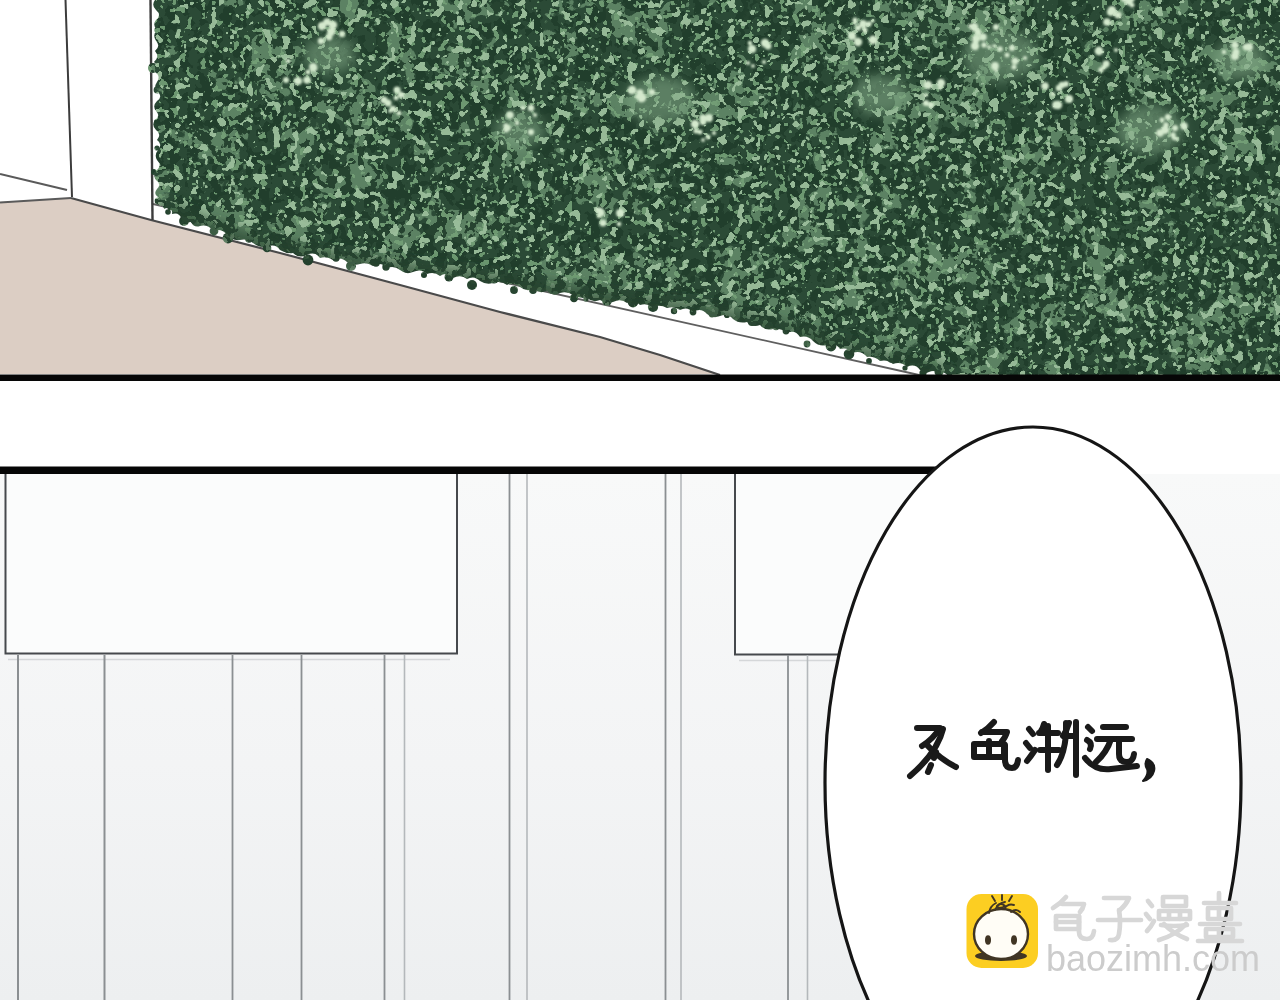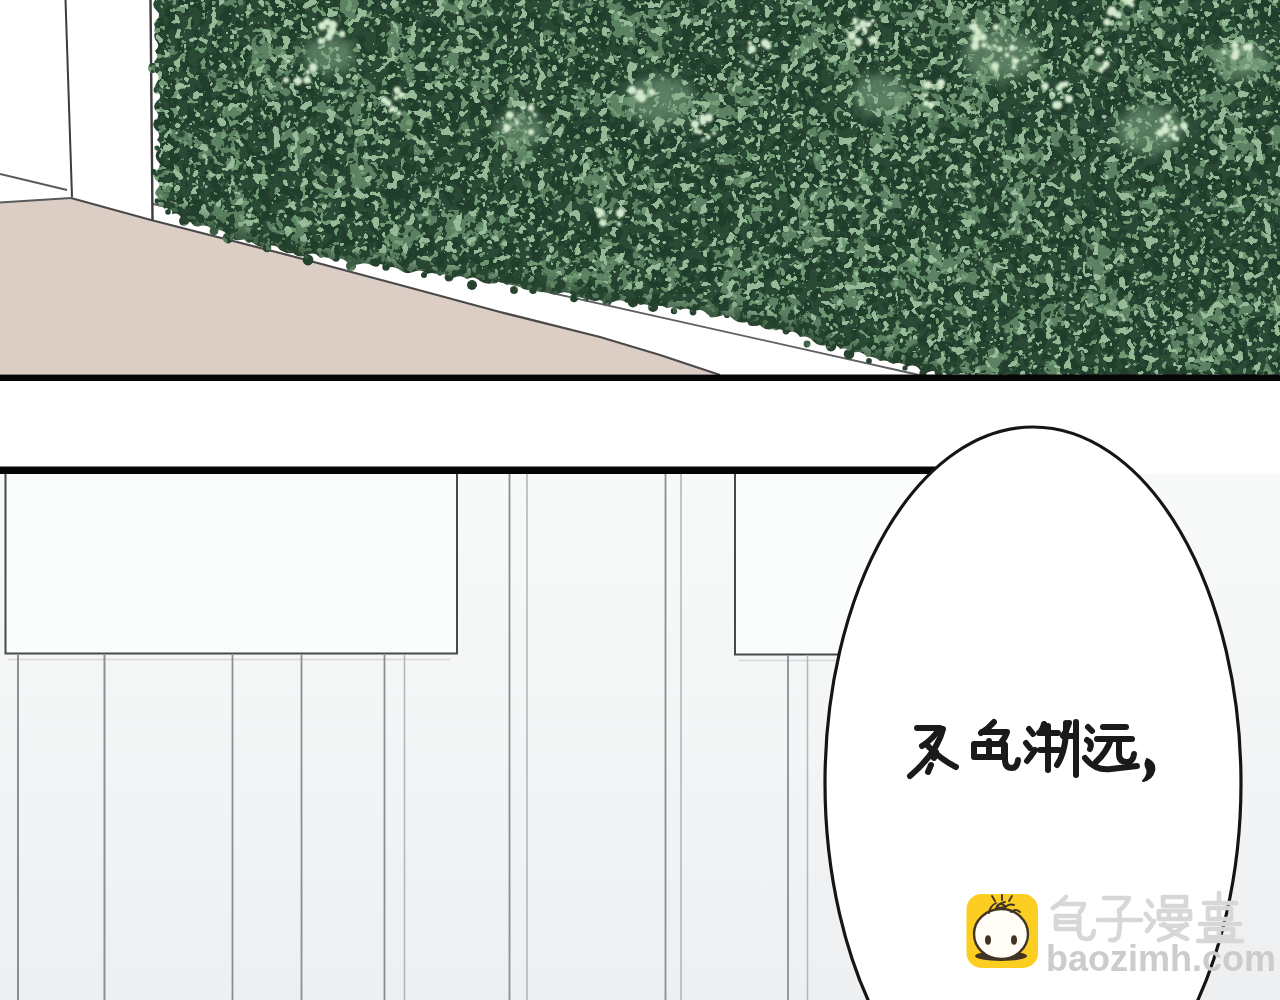--- a/index.html
+++ b/index.html
@@ -1,16 +1,16 @@
 <!DOCTYPE html>
 <html><head><meta charset="utf-8">
 <style>
   html,body{margin:0;padding:0;background:#ffffff;}
   #page{position:relative;width:1280px;height:1000px;overflow:hidden;
-        font-family:"Liberation Sans", sans-serif;font-weight:bold;}
+        font-family:"Liberation Sans", sans-serif;}
 </style></head>
 <body>
 <div id="page">
 <svg width="1280" height="1000" viewBox="0 0 1280 1000">
 <defs>
   <filter id="fdark" x="0" y="0" width="1280" height="400" filterUnits="userSpaceOnUse" primitiveUnits="userSpaceOnUse" color-interpolation-filters="sRGB">
     <feTurbulence type="fractalNoise" baseFrequency="0.024" numOctaves="4" seed="11" result="n"></feTurbulence>
     <feColorMatrix in="n" type="matrix" values="0 0 0 0 0.17  0 0 0 0 0.29  0 0 0 0 0.21  30 30 30 0 -41"></feColorMatrix>
   </filter>
   <filter id="fdark2" x="0" y="0" width="1280" height="400" filterUnits="userSpaceOnUse" primitiveUnits="userSpaceOnUse" color-interpolation-filters="sRGB">

